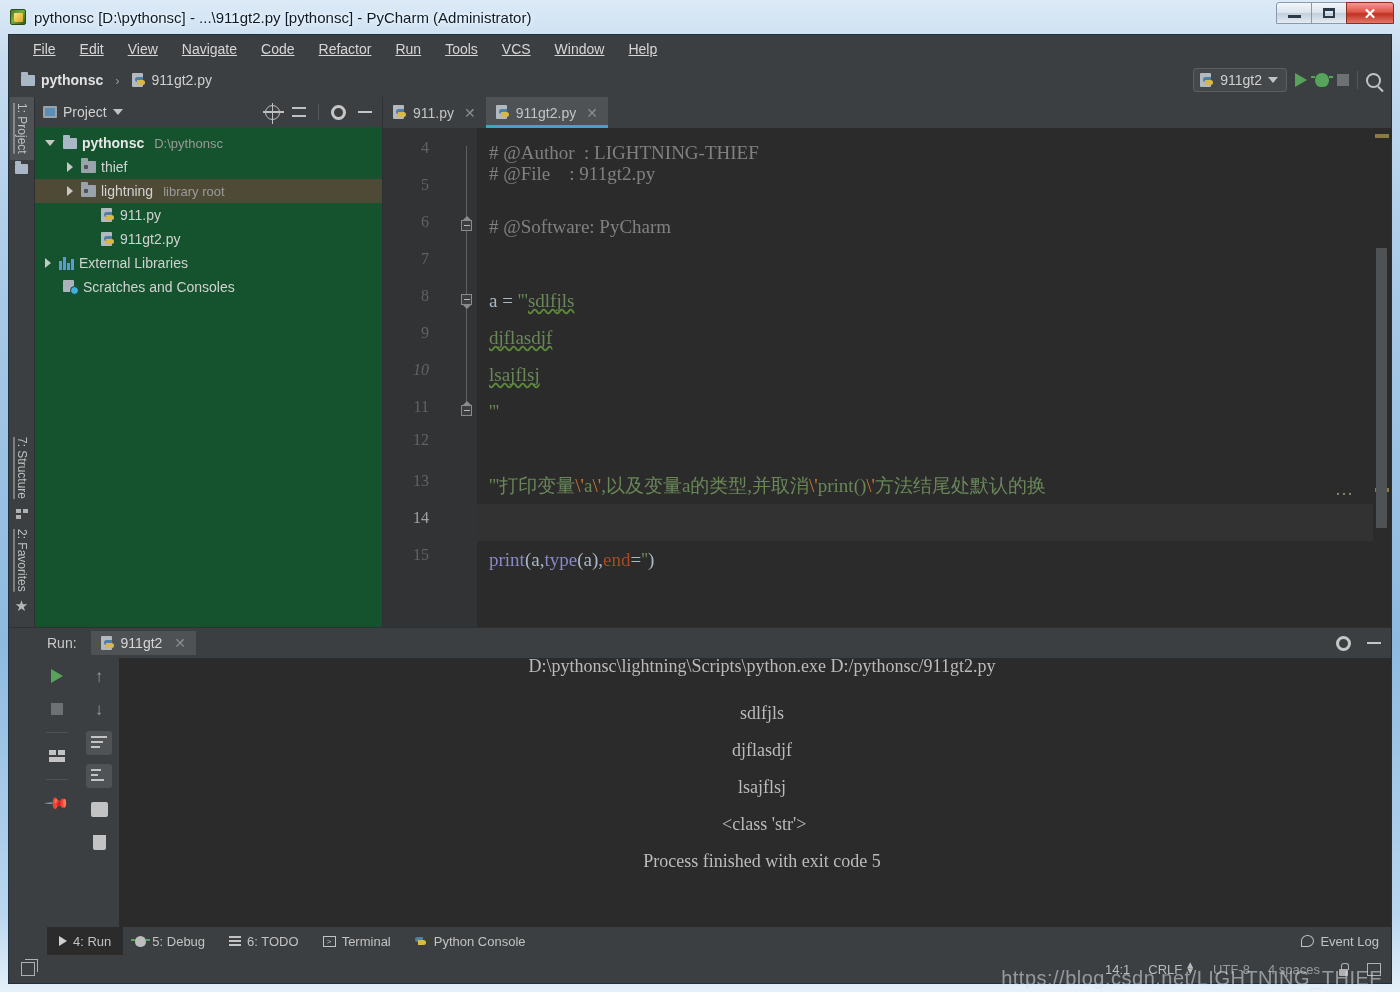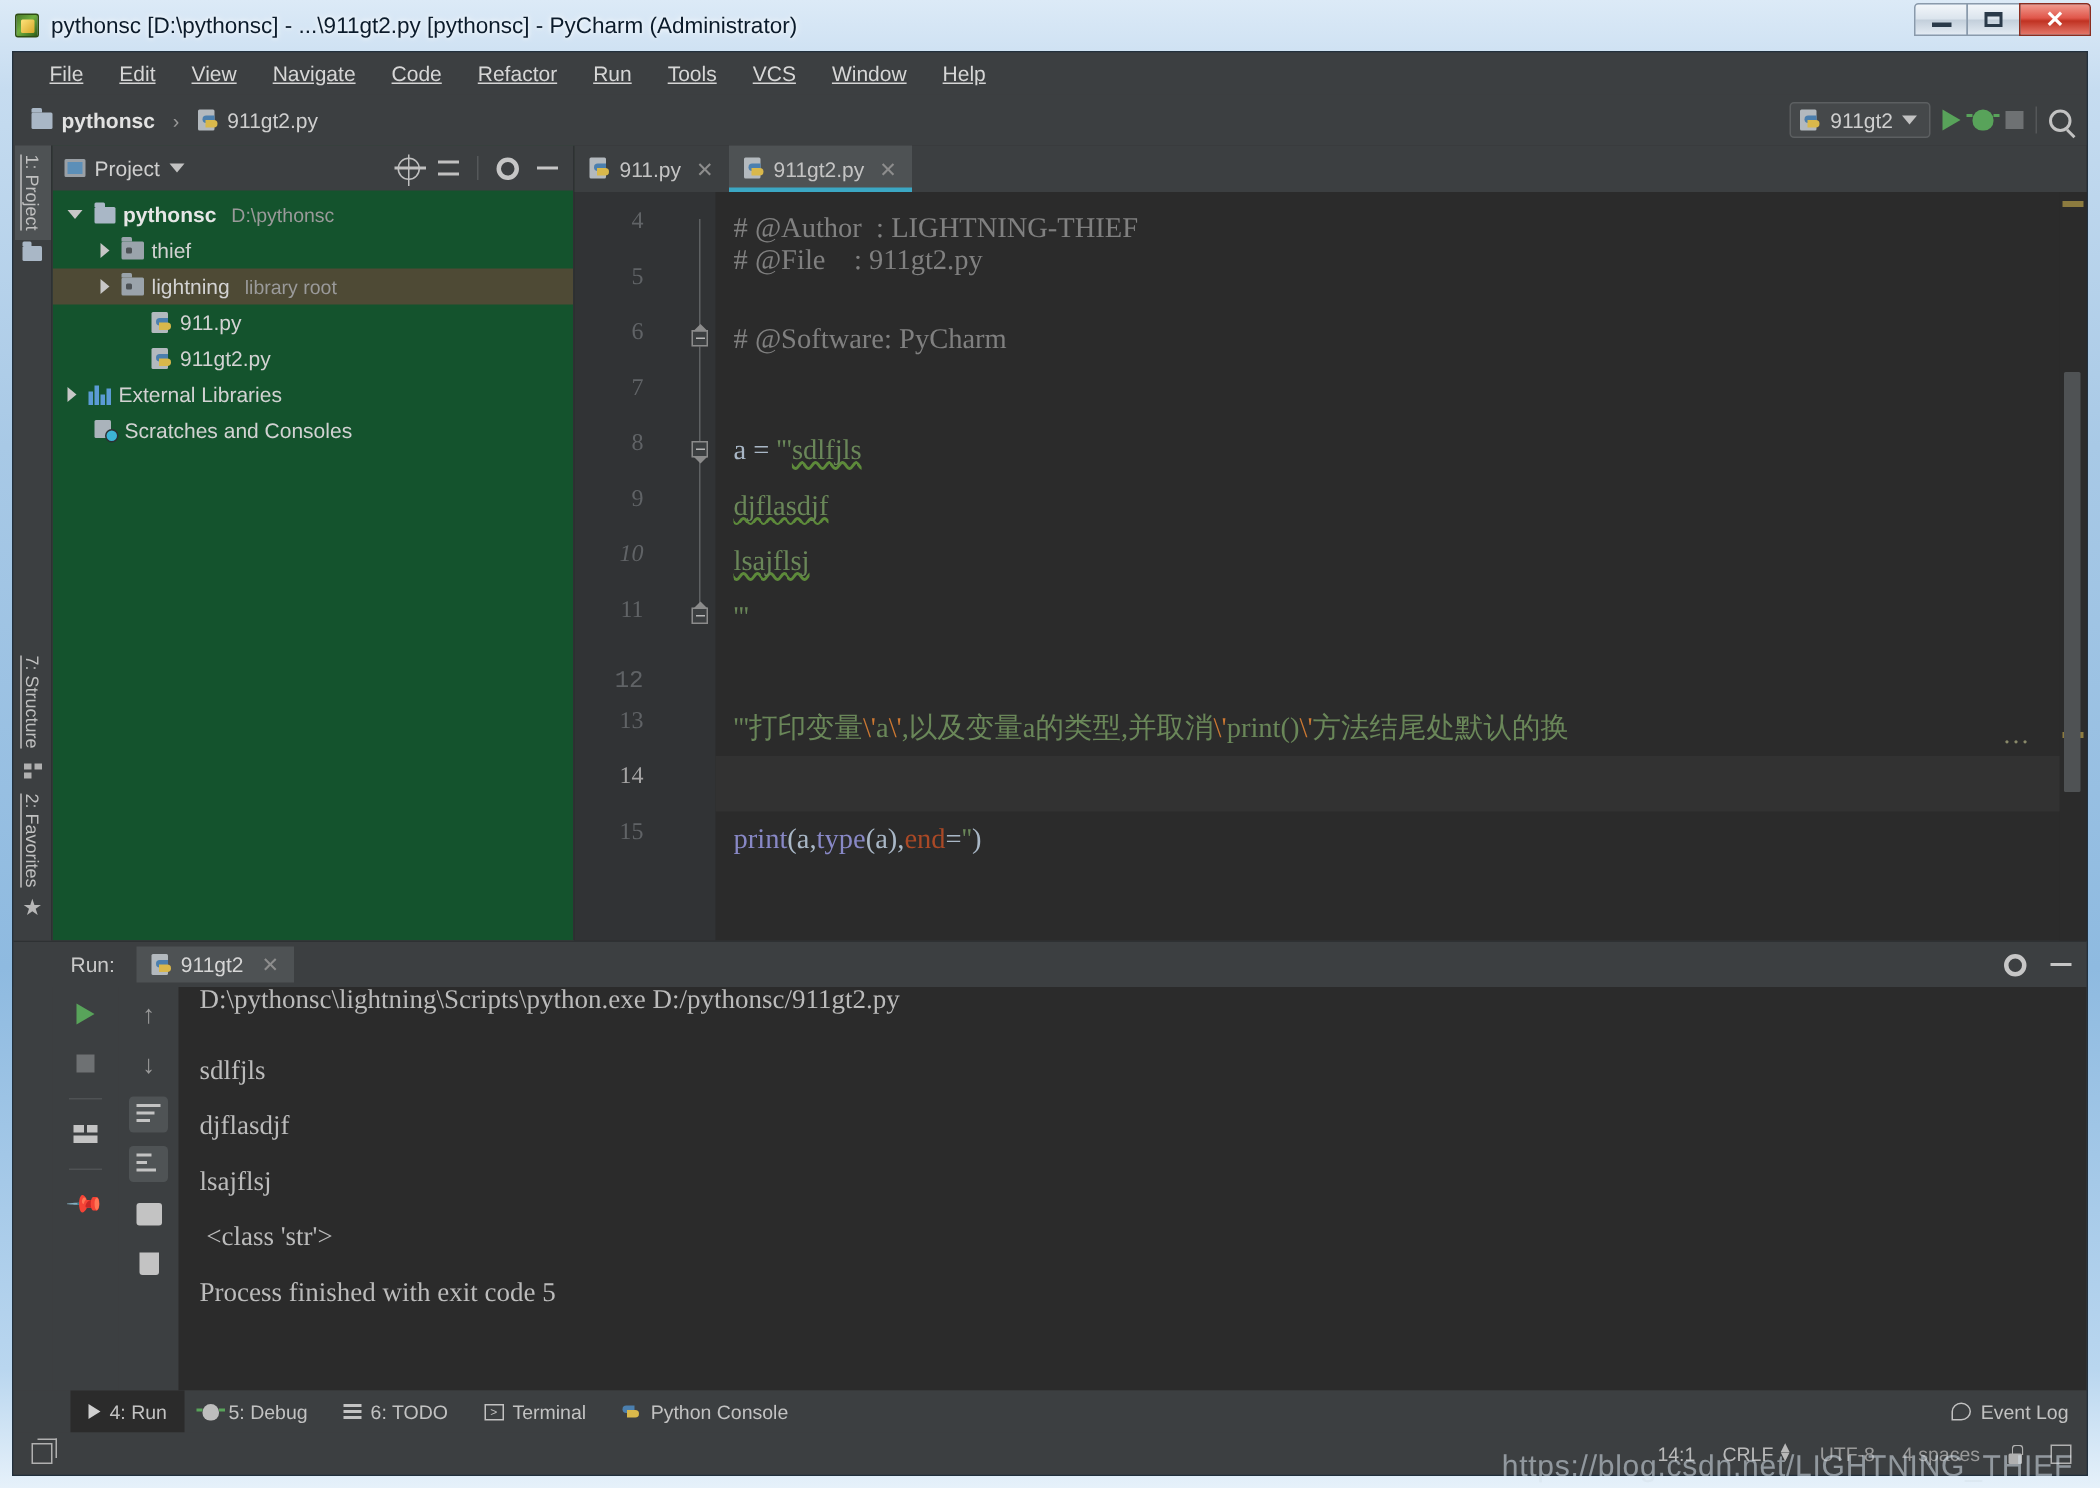--- a/index.html
+++ b/index.html
@@ -198,21 +198,21 @@
   .ico-print{width:17px;height:15px;position:relative;}
   .ico-trash{width:13px;height:15px;position:relative;}
   .ico-pin{font-size:16px;color:#b0b0b0;transform:rotate(45deg);}
   .ico-layout{width:16px;height:12px;position:relative;}
   .ico-layout i{position:absolute;background:#c3c3c3;}
   #console {
     flex:1 1 auto; background:#2b2b2b; color:#bbbbbb; overflow:hidden;
     font-family:"Liberation Serif", serif; font-size:18px; line-height:37px;
     padding:0 0 0 14px; position:relative;
   }
-  .con-line{white-space:pre; height:37px;}
+  .con-line{white-space:pre; height:37px;text-align:center;}
   .con-line.first{ position:relative; top:-10px; }
 
   
   #bottombar { height:28px; background:#3c3f41; display:flex; align-items:stretch; flex:none; padding-left:38px; position:relative;}
   .btab { display:flex; align-items:center; gap:6px; padding:0 12px; font-size:13px; color:#c2c2c2;}
   .btab.active { background:#2b2b2b; }
   #eventlog { position:absolute; right:12px; top:0; height:28px; display:flex; align-items:center; gap:6px; font-size:13px; color:#c2c2c2;}
   .ico-balloon{width:13px;height:12px;border:1.6px solid #c2c2c2;border-radius:50% 50% 50% 0;}
   
   #statusbar { height:28px; background:#3c3f41; display:flex; align-items:center; flex:none; position:relative; padding-left:12px;}
@@ -432,21 +432,21 @@
                 <div class="box"></div>
                 <div class="tri"></div>
               </div>
               <div class="lnum" style="top: 196px;">9</div>
               <div class="lnum" style="top: 233px; font-style: italic;">10</div>
               <div class="lnum" style="top: 270px;">11</div>
               <div class="fold" style="top: 277px;">
                 <div class="box"></div>
                 <div class="tri-up"></div>
               </div>
-              <div class="lnum" style="top: 317px; font-family: Liberation Mono, monospace;">12</div>
+              <div class="lnum" style="top: 303px;">12</div>
               <div class="lnum" style="top: 344px;">13</div>
               <div class="lnum cur" style="top: 381px;">14</div>
               <div class="lnum" style="top: 418px;">15</div>
             </div>
           <div id="code">
               <div class="cl-row" style="top: 6px;"><span class="c-comment"># @Author  : LIGHTNING-THIEF</span></div>
               <div class="cl-row" style="top: 27px;"><span class="c-comment"># @File    : 911gt2.py</span></div>
               <div class="cl-row" style="top: 80px;"><span class="c-comment"># @Software: PyCharm</span></div>
               <div class="cl-row" style="top: 117px;"></div>
               <div class="cl-row" style="top: 154px;"><span class="c-var">a</span><span class="c-op"> = </span><span class="c-str">'''</span><span class="c-str wavy">sdlfjls</span></div>

